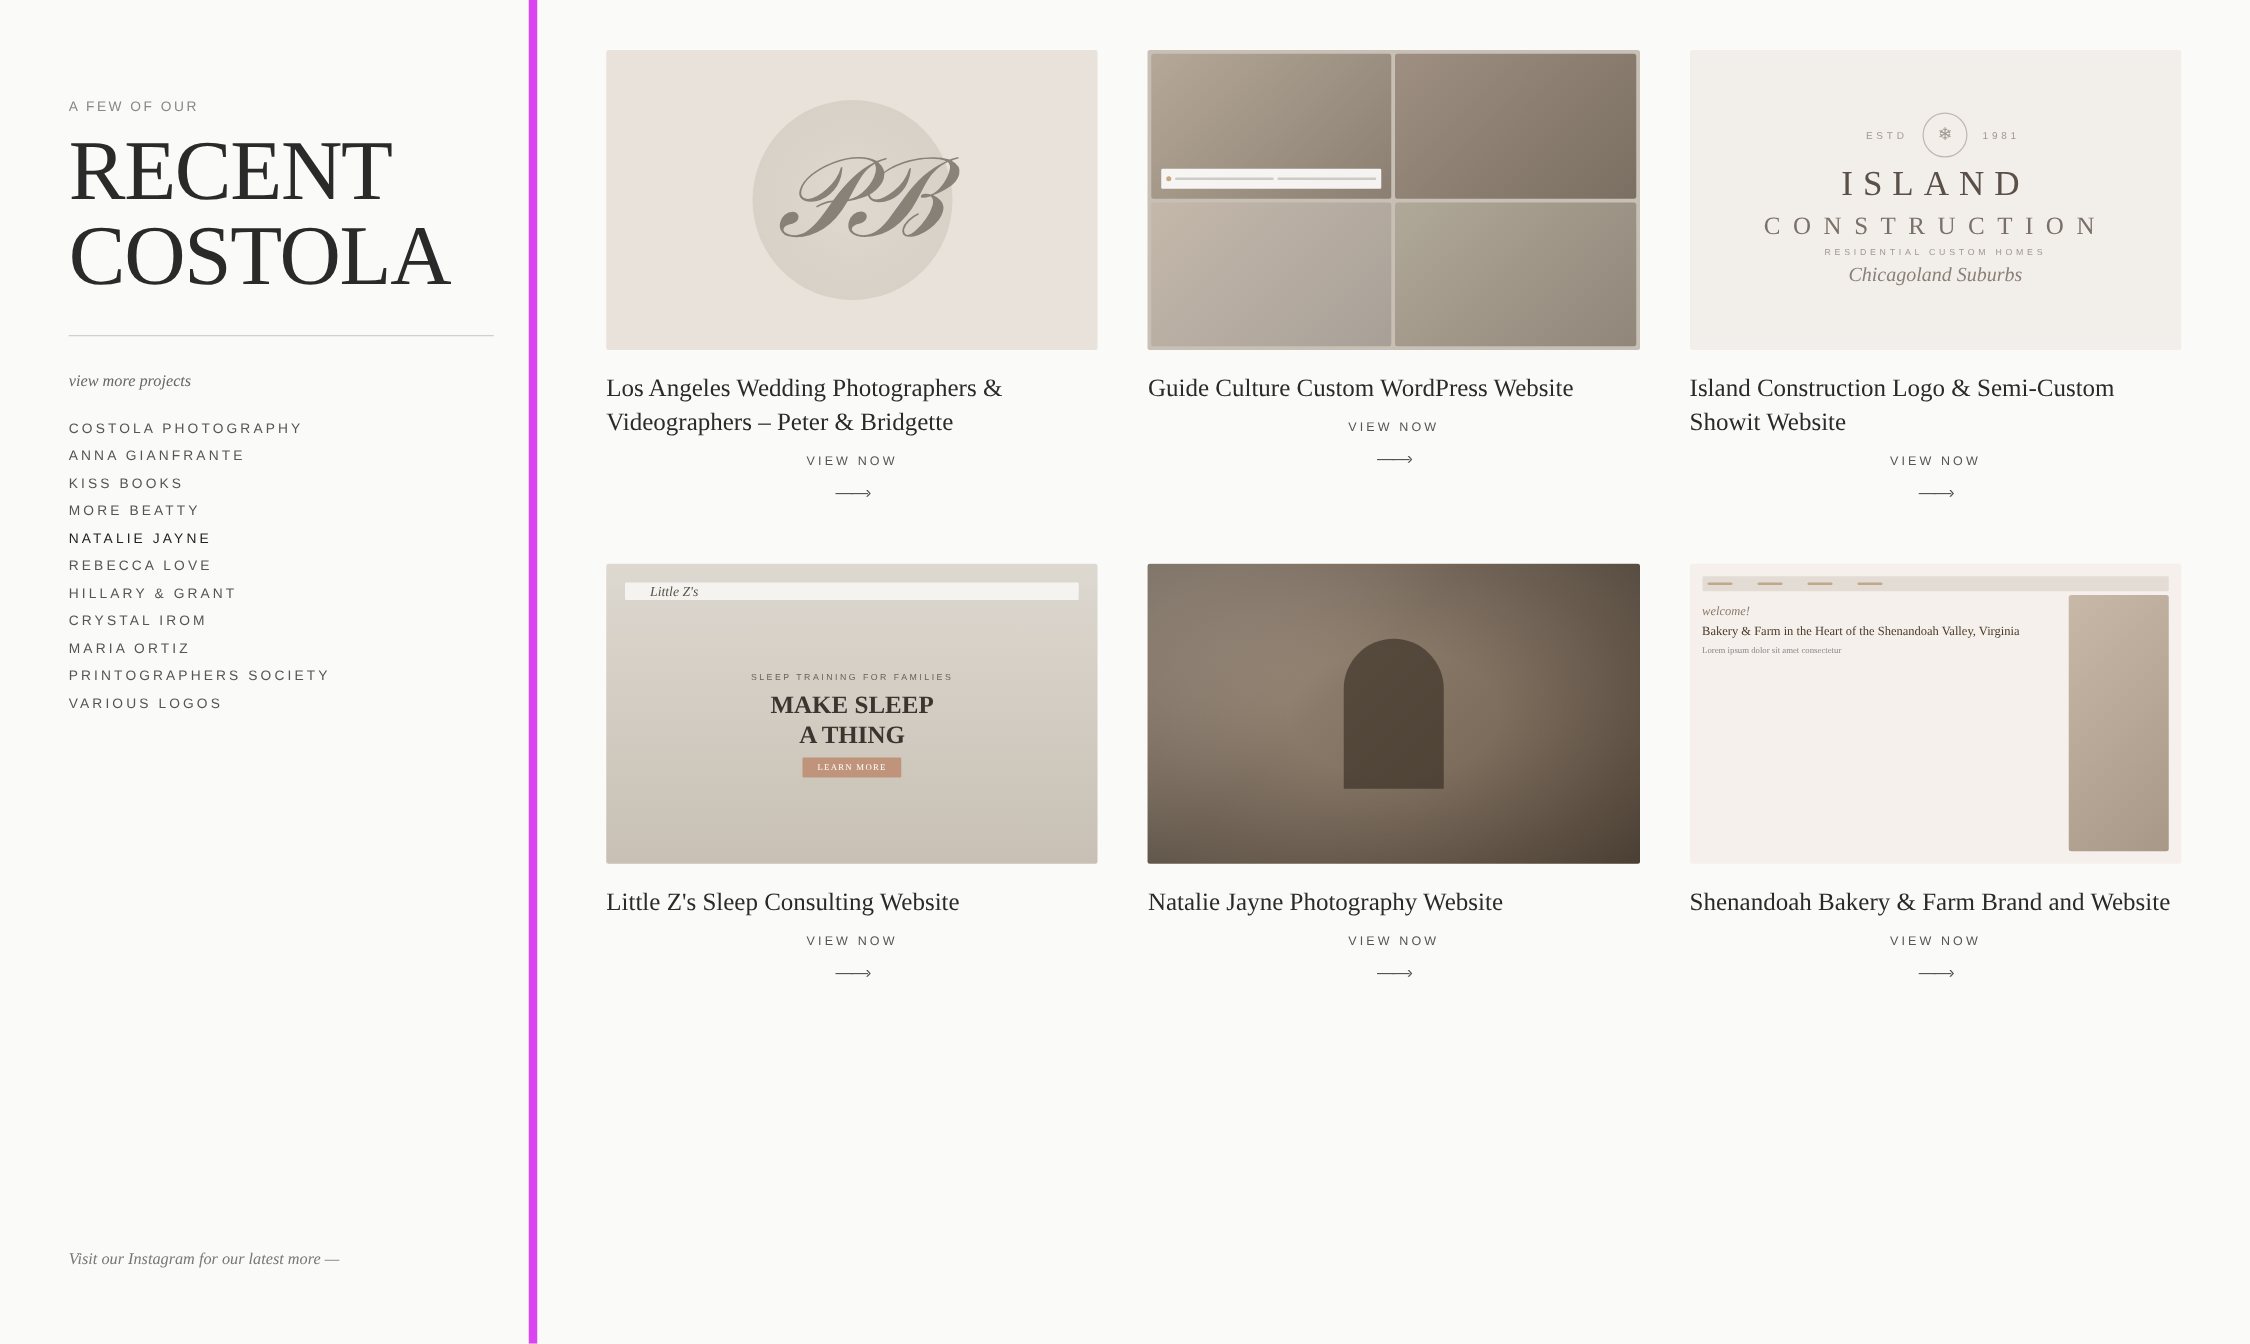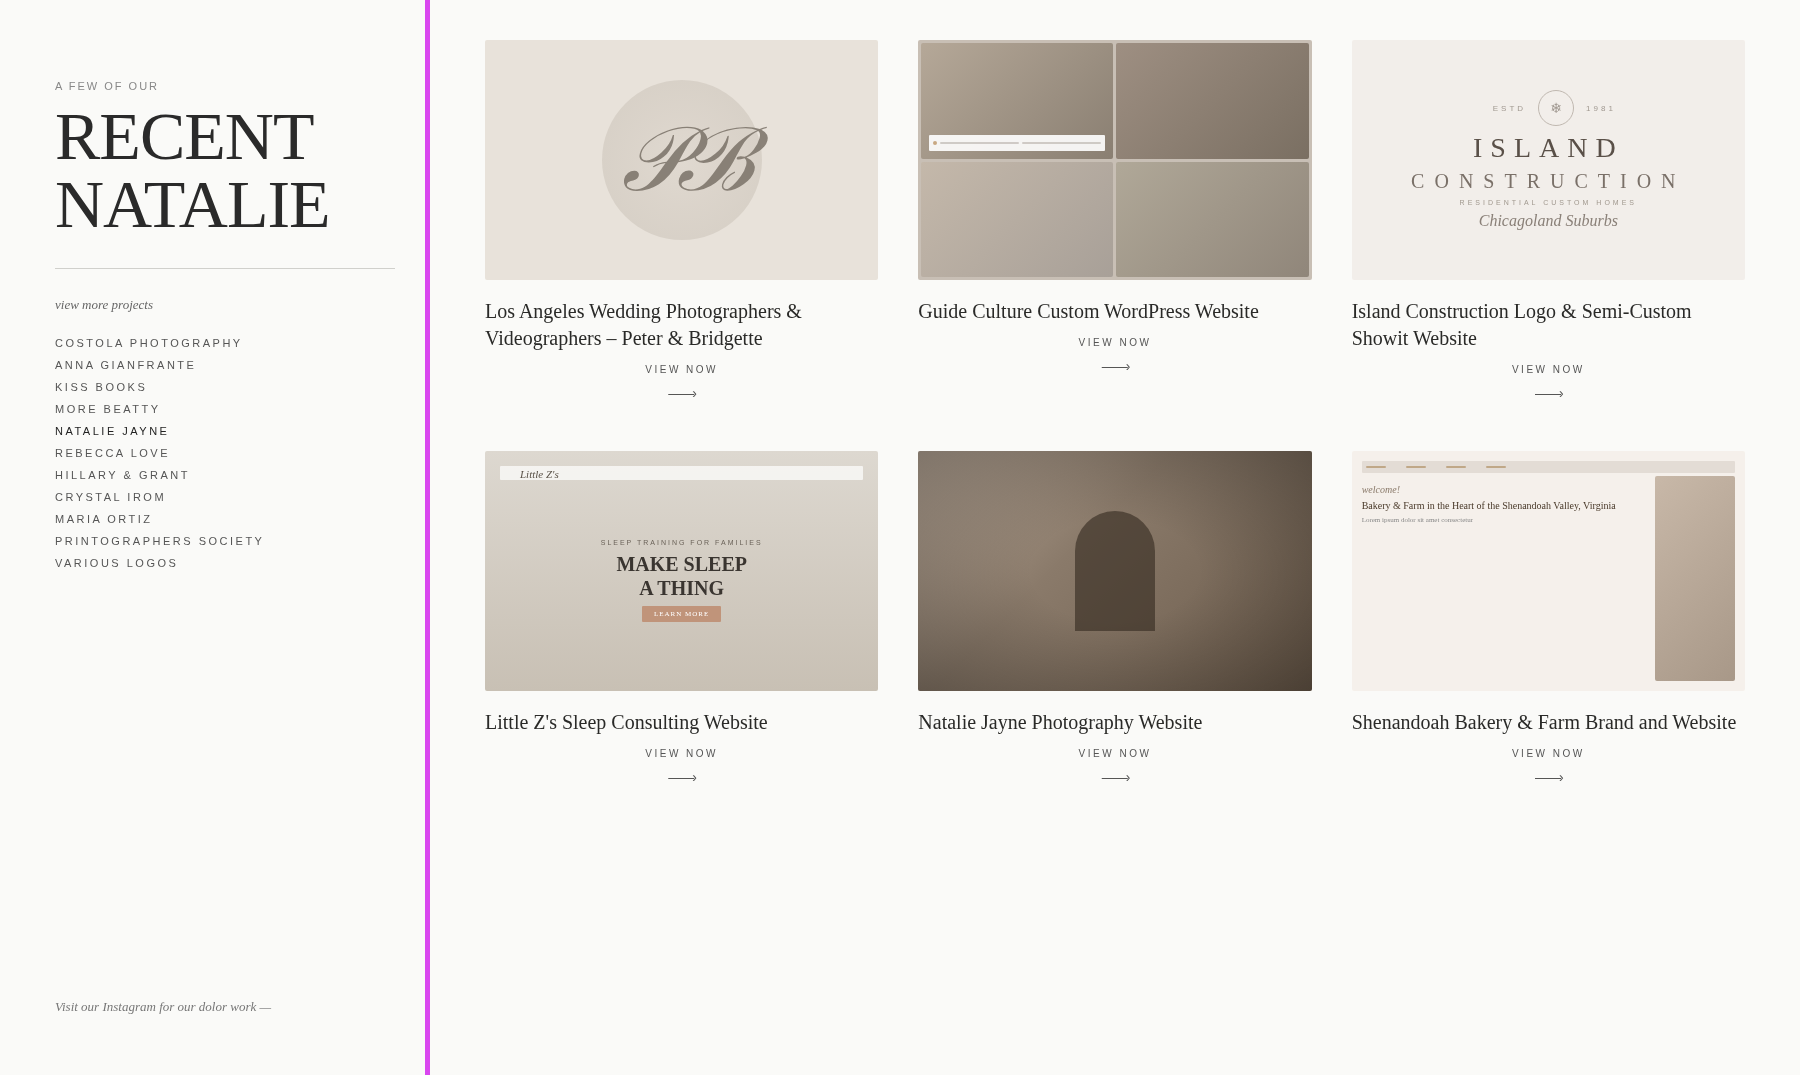--- a/index.html
+++ b/index.html
@@ -12,21 +12,21 @@
       display: flex;
       overflow: hidden;
     }
 
     
     .sidebar {
       width: 430px;
       min-width: 430px;
       padding: 80px 55px 60px 55px;
       background: #fafaf8;
-      border-right: 5px solid #d946ef;
+      border-right: 7px solid #d946ef;
       display: flex;
       flex-direction: column;
     }
 
     .sidebar-eyebrow {
       font-family: 'Arial', sans-serif;
       font-size: 11px;
       letter-spacing: 2px;
       color: #888;
       text-transform: uppercase;
@@ -484,38 +484,38 @@
       letter-spacing: -2px;
     }
   </style>
 </head>
 <body>
 
 <aside class="sidebar">
   <div class="sidebar-eyebrow">A FEW OF OUR</div>
   <h1 class="sidebar-title">
     <span>RECENT</span><br>
-    <span>NATALIE</span>
+    <span>COSTOLA</span>
   </h1>
   <div class="sidebar-divider"></div>
   <a class="view-more-link">view more projects</a>
   <ul class="nav-list">
   <li>COSTOLA PHOTOGRAPHY</li>
       <li>ANNA GIANFRANTE</li>
       <li>KISS BOOKS</li>
       <li>MORE BEATTY</li>
       <li class="active">NATALIE JAYNE</li>
       <li>REBECCA LOVE</li>
       <li>HILLARY &amp; GRANT</li>
       <li>CRYSTAL IROM</li>
       <li>MARIA ORTIZ</li>
       <li>PRINTOGRAPHERS SOCIETY</li>
       <li>VARIOUS LOGOS</li>
     </ul>
-  <p class="instagram-note">Visit our Instagram for our dolor work —</p>
+  <p class="instagram-note">Visit our Instagram for our latest more —</p>
 </aside>
 
 <main class="main-content">
   <div class="projects-grid">
 
     <article class="project-card">
       <div class="project-image img-peter-bridgette">
         <span class="pb-monogram">𝒫ℬ</span>
       </div>
       <h2 class="project-title">Los Angeles Wedding Photographers &amp; Videographers – Peter &amp; Bridgette</h2>

